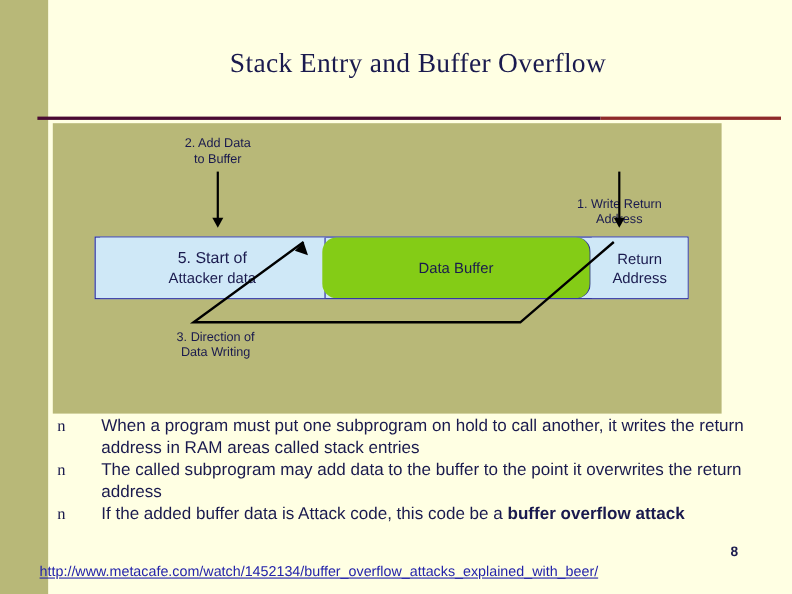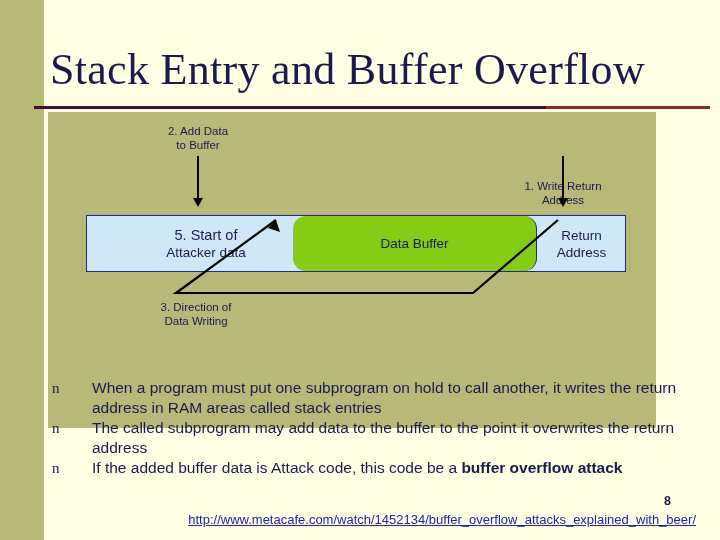--- a/index.html
+++ b/index.html
@@ -35,22 +35,23 @@
     width: 6px;
     height: 540px;
     background: #ffffe3;
   }
   
   .title {
     position: absolute;
     left: 50px;
     top: 44px;
     width: 660px;
+    text-align: center;
     font-family: "Liberation Serif", serif;
-    font-size: 44px;
+    font-size: 25px;
     color: #1a1a4e;
     letter-spacing: 0.3px;
   }
   
   .rule-dark {
     position: absolute;
     left: 34px;
     top: 106px;
     width: 512px;
     height: 3px;
@@ -63,21 +64,21 @@
     width: 164px;
     height: 3px;
     background: #8e2a2a;
   }
   
   .diagram {
     position: absolute;
     left: 48px;
     top: 112px;
     width: 608px;
-    height: 316px;
+    height: 264px;
     background: #b8b878;
   }
   .lbl {
     position: absolute;
     font-size: 11.5px;
     color: #1a1a4e;
     text-align: center;
     line-height: 14px;
   }
   .lbl-2 { left: 70px;  top: 12px;  width: 160px; }
@@ -115,21 +116,21 @@
     box-sizing: border-box;
     display: flex;
     align-items: center;
     justify-content: center;
     text-align: center;
     font-size: 13.5px;
     color: #1a1a4e;
     line-height: 17px;
   }
   .cell-attacker {
-    left: 17px;
+    left: 4px;
     width: 205px;
     background: #cfe8f7;
     border-right: 1px solid #25259a;
   }
   .cell-buffer {
     left: 206px;
     width: 244px;
     background: #84cc16;
     border-right: 1px solid #25259a;
     border-radius: 13px;
@@ -191,21 +192,21 @@
     font-size: 12.5px;
     font-weight: bold;
     color: #1a1a4e;
   }
   
   .link {
     position: absolute;
     left: 36px;
     top: 512px;
     width: 660px;
-    text-align: right;
+    text-align: left;
     font-size: 13px;
     color: #2222aa;
     text-decoration: underline;
   }
 </style>
 </head>
 <body>
 
 <div id="slide">
 

